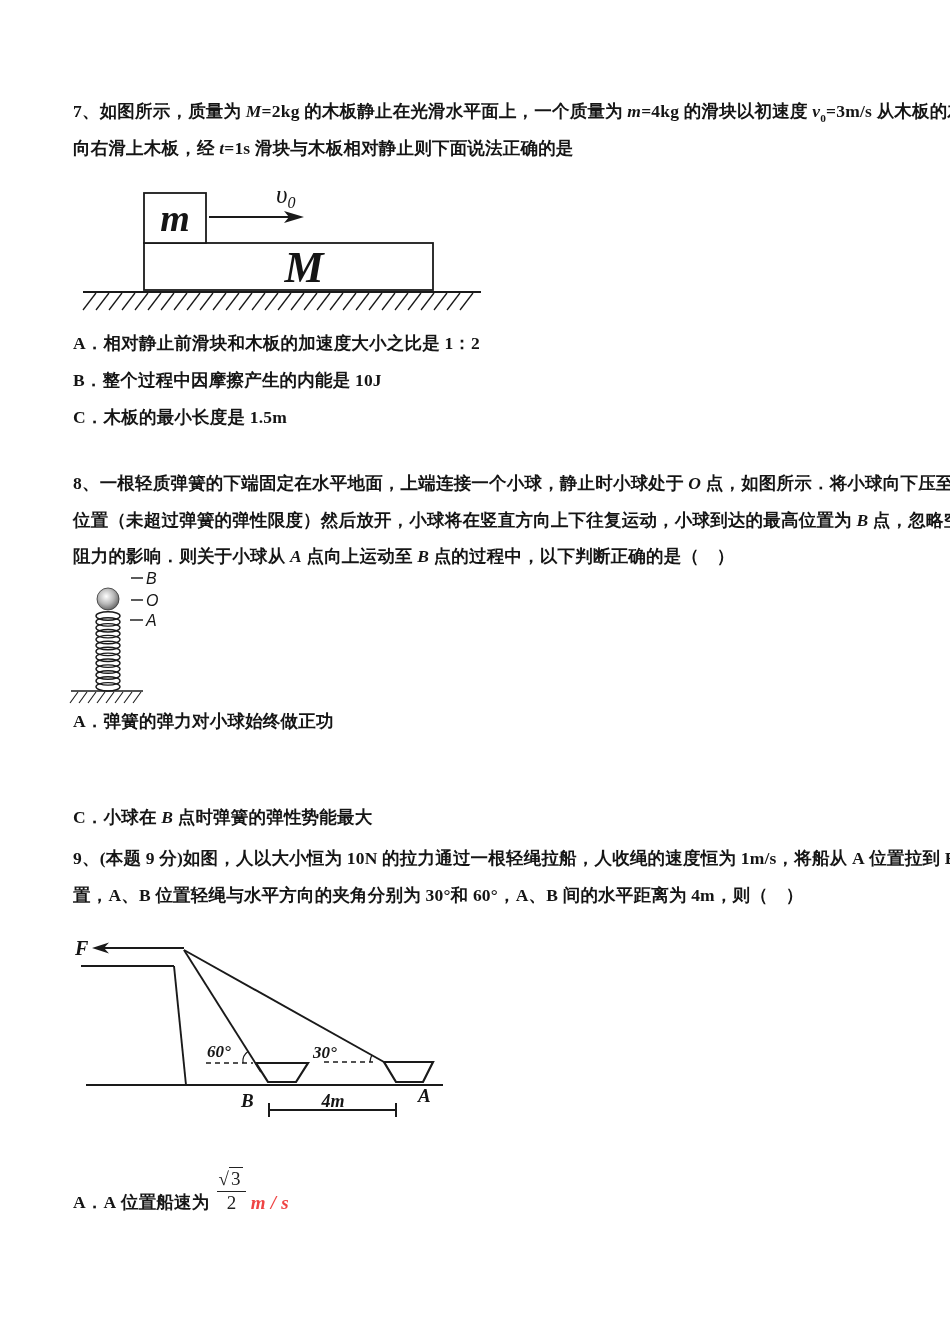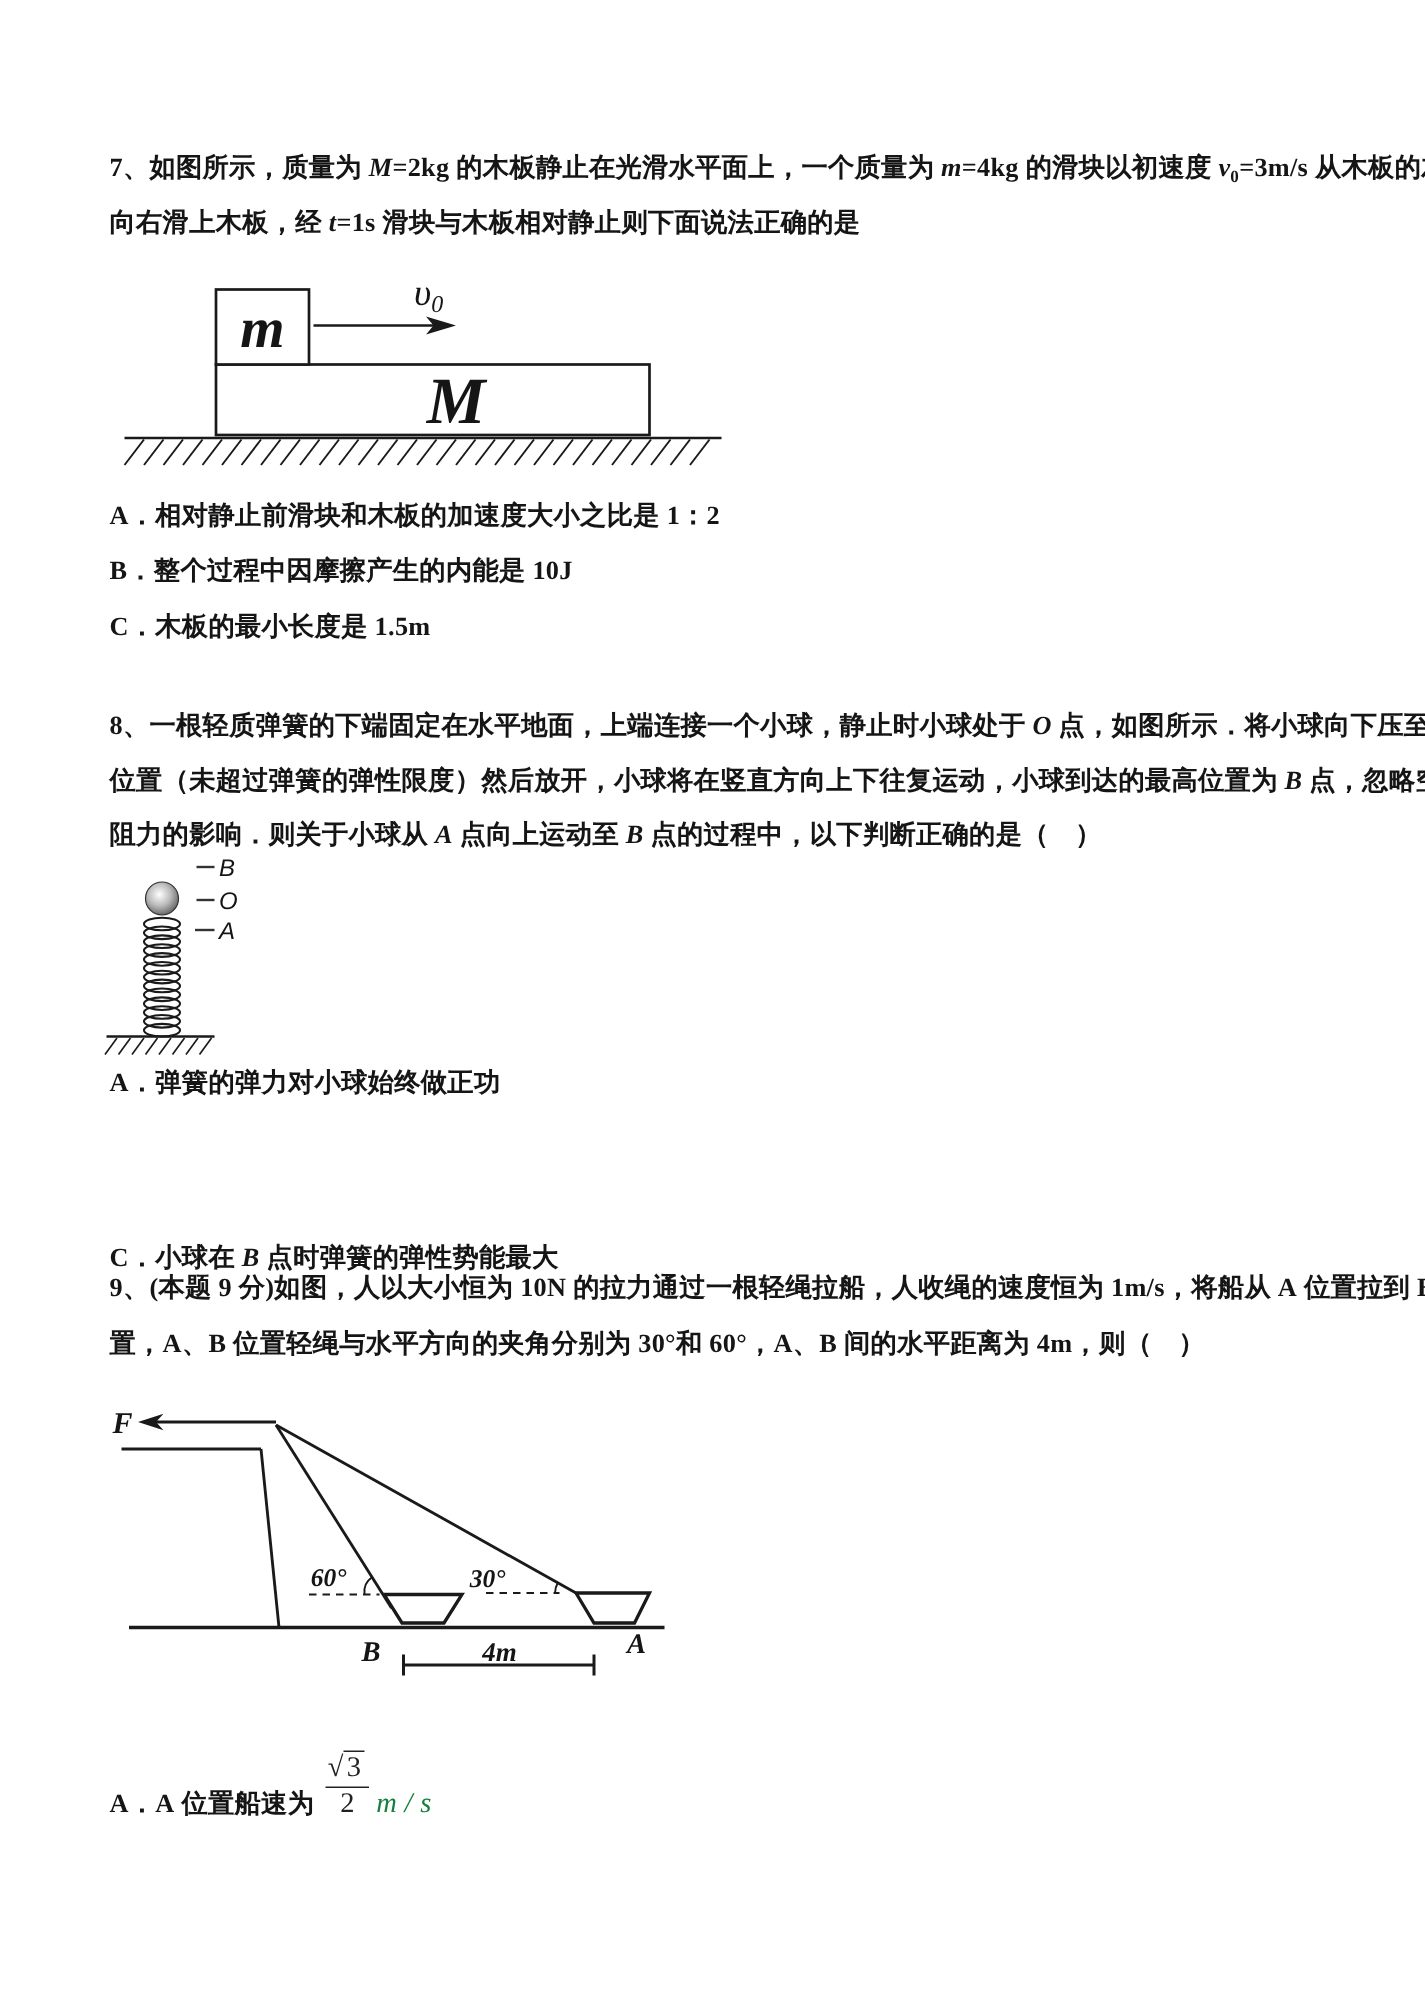--- a/index.html
+++ b/index.html
@@ -25,21 +25,21 @@
   }
   .optrow .bd{font-weight:bold;}
   .frac{
     display:inline-flex;flex-direction:column;align-items:center;
     margin:0 5px 0 8px;font-size:19px;font-weight:normal;color:#222;
     line-height:1.1;
   }
   .frac .num{display:block;border-bottom:1.6px solid #222;padding:0 3px 1px 1px;}
   .frac .num .radicand{border-top:1.6px solid #222;padding:0 2px;}
   .frac .den{display:block;padding-top:1px;}
-  .unit{font-style:italic;color:#15803d;font-size:19px;font-weight:normal;}
+  .unit{font-style:italic;color:#ef4444;font-size:19px;font-weight:bold;}
 </style>
 </head>
 <body>
 
 <div class="page">
 
   <div class="tl" style="top:93px"><span>7、如图所示，质量为 </span><span class="it bd">M</span><span class="bd">=2kg</span><span> 的木板静止在光滑水平面上，一个质量为 </span><span class="it bd">m</span><span class="bd">=4kg</span><span> 的滑块以初速度 </span><span class="it bd">v</span><sub class="bd">0</sub><span class="bd">=3m/s</span><span> 从木板的左端</span></div>
   <div class="tl" style="top:130px"><span>向右滑上木板，经 </span><span class="it bd">t</span><span class="bd">=1s</span><span> 滑块与木板相对静止则下面说法正确的是</span></div>
 
   <svg class="fig" style="left:50px;top:183px" width="420" height="135" viewBox="0 0 420 135">
@@ -132,21 +132,21 @@
       <line x1="65" y1="10" x2="77" y2="10" stroke="#333" stroke-width="1.6"></line>
       <text x="80" y="16">B</text>
       <line x1="65" y1="32" x2="77" y2="32" stroke="#333" stroke-width="1.6"></line>
       <text x="80" y="38">O</text>
       <line x1="64" y1="52" x2="77" y2="52" stroke="#333" stroke-width="1.6"></line>
       <text x="80" y="58">A</text>
     </g>
   </svg>
 
   <div class="tl" style="top:703px"><span class="bd">A．</span><span>弹簧的弹力对小球始终做正功</span></div>
-  <div class="tl" style="top:820px"><span class="bd">C．</span><span>小球在 </span><span class="it bd">B</span><span> 点时弹簧的弹性势能最大</span></div>
+  <div class="tl" style="top:799px"><span class="bd">C．</span><span>小球在 </span><span class="it bd">B</span><span> 点时弹簧的弹性势能最大</span></div>
 
   <div class="tl" style="top:840px"><span>9、(本题 9 分)如图，人以大小恒为 </span><span class="bd">10N</span><span> 的拉力通过一根轻绳拉船，人收绳的速度恒为 </span><span class="bd">1m/s</span><span>，将船从 </span><span class="bd">A</span><span> 位置拉到 </span><span class="bd">B</span><span> 位</span></div>
   <div class="tl" style="top:877px"><span>置，</span><span class="bd">A</span><span>、</span><span class="bd">B</span><span> 位置轻绳与水平方向的夹角分别为 </span><span class="bd">30°</span><span>和 </span><span class="bd">60°</span><span>，</span><span class="bd">A</span><span>、</span><span class="bd">B</span><span> 间的水平距离为 </span><span class="bd">4m</span><span>，则（　）</span></div>
 
   <svg class="fig" style="left:45px;top:930px" width="420" height="195" viewBox="0 0 420 195">
 
     <text x="4" y="25" font-size="20" font-style="italic" font-weight="bold">F</text>
     <line x1="113" y1="18" x2="28" y2="18" class="figline" stroke-width="1.9"></line>
     <polygon points="21,18 38,12.5 33,18 38,23.5" fill="#1a1a1a"></polygon>
 

